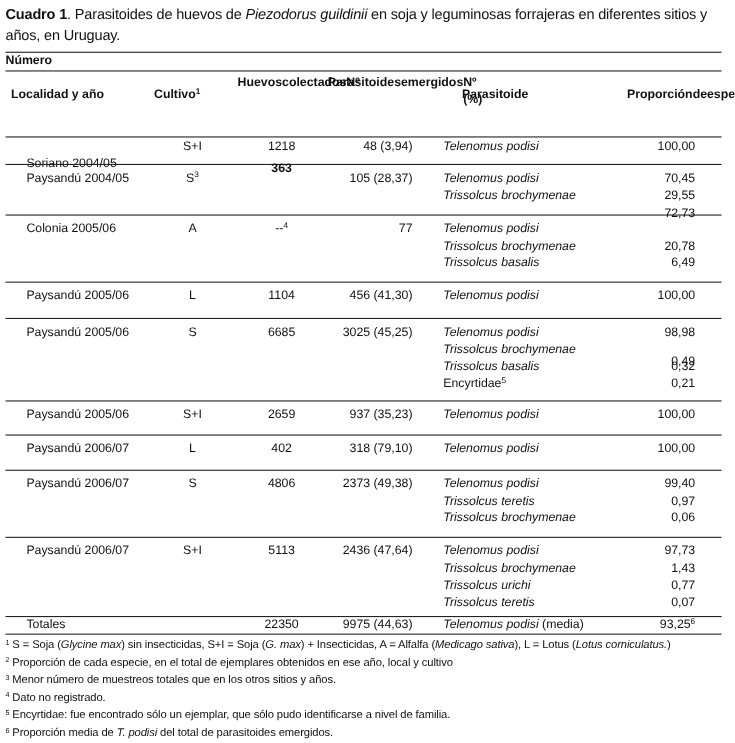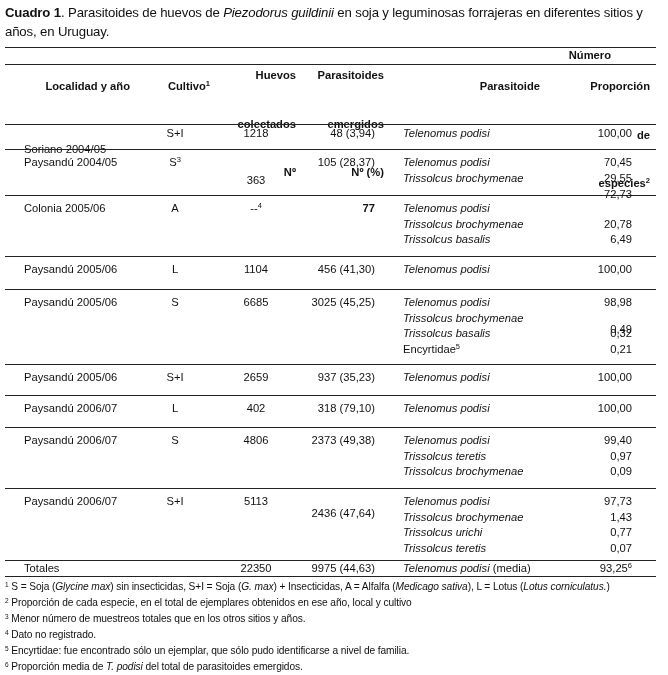--- a/index.html
+++ b/index.html
@@ -10,28 +10,28 @@
   .caption {
     position: absolute; left: 5px; top: 3px; width: 660px;
     font-size: 13.2px; line-height: 19px; letter-spacing: -0.15px;
   }
   .caption b { font-weight: bold; }
   .rule {
     position: absolute; left: 5px; width: 651px; height: 0;
     border-top: 1px solid #222222;
   }
   .cell { position: absolute; font-size: 11.2px; line-height: 15.5px; white-space: nowrap; }
-  .hdr { font-weight: bold; text-align: right; font-size: 11.2px; line-height: 15.5px; position: absolute; }
+  .hdr { font-weight: bold; text-align: left; font-size: 11.2px; line-height: 15.5px; position: absolute; }
   .loc { left: 24px; }
   .cult { left: 150px; width: 50px; text-align: center; }
   .huev { left: 226px; width: 60px; text-align: center; }
   .emer { left: 296px; width: 79px; text-align: right; }
   .para { left: 403px; }
   .prop { left: 560px; width: 72px; text-align: right; }
-  .stack { display: flex; flex-direction: column; gap: 33px; }
+  .stack { display: flex; flex-direction: row; }
   .it { font-style: italic; }
   sup { font-size: 7.5px; line-height: 0; vertical-align: 4px; }
   .foot {
     position: absolute; left: 5px; font-size: 10.2px; line-height: 13px;
     white-space: nowrap; letter-spacing: -0.1px;
   }
   .foot sup { font-size: 6.5px; vertical-align: 3px; }
 </style>
 </head>
 <body>
@@ -70,33 +70,33 @@
       <div class="cell cult" style="top: 126px;"><span>S+I</span></div>
       <div class="cell huev" style="top: 126px;"><span>1218</span></div>
       <div class="cell emer" style="top: 126px;">48 (3,94)</div>
       <div class="cell para" style="top: 126px;"><span class="it">Telenomus podisi</span></div>
       <div class="cell prop" style="top: 126px;">100,00</div>
     </div>
     <div class="rule" style="top: 149px;"></div>
     <div>
       <div class="cell loc" style="top: 155px;">Paysandú 2004/05</div>
       <div class="cell cult" style="top: 155px;"><span>S</span><sup>3</sup></div>
-      <div class="cell huev" style="top: 173px;"><span>363</span></div>
+      <div class="cell huev" style="top: 146px; font-weight: bold;"><span>363</span></div>
       <div class="cell emer" style="top: 155px;">105 (28,37)</div>
       <div class="cell para" style="top: 155px;"><span class="it">Telenomus podisi</span></div>
       <div class="cell prop" style="top: 155px;">70,45</div>
       <div class="cell para" style="top: 170.5px;"><span class="it">Trissolcus brochymenae</span></div>
       <div class="cell prop" style="top: 170.5px;">29,55</div>
     </div>
     <div class="rule" style="top: 195px;"></div>
     <div>
       <div class="cell loc" style="top: 201px;">Colonia 2005/06</div>
       <div class="cell cult" style="top: 201px;"><span>A</span></div>
       <div class="cell huev" style="top: 201px;"><span>--</span><sup>4</sup></div>
-      <div class="cell emer" style="top: 201px; font-weight: bold;">77</div>
+      <div class="cell emer" style="top: 201px;">77</div>
       <div class="cell para" style="top: 201px;"><span class="it">Telenomus podisi</span></div>
       <div class="cell prop" style="top: 187px;">72,73</div>
       <div class="cell para" style="top: 216.5px;"><span class="it">Trissolcus brochymenae</span></div>
       <div class="cell prop" style="top: 216.5px;">20,78</div>
       <div class="cell para" style="top: 232px;"><span class="it">Trissolcus basalis</span></div>
       <div class="cell prop" style="top: 232px;">6,49</div>
     </div>
     <div class="rule" style="top: 256px;"></div>
     <div>
       <div class="cell loc" style="top: 262px;">Paysandú 2005/06</div>
@@ -143,28 +143,28 @@
     <div>
       <div class="cell loc" style="top: 433px;">Paysandú 2006/07</div>
       <div class="cell cult" style="top: 433px;"><span>S</span></div>
       <div class="cell huev" style="top: 433px;"><span>4806</span></div>
       <div class="cell emer" style="top: 433px;">2373 (49,38)</div>
       <div class="cell para" style="top: 433px;"><span class="it">Telenomus podisi</span></div>
       <div class="cell prop" style="top: 433px;">99,40</div>
       <div class="cell para" style="top: 448.5px;"><span class="it">Trissolcus teretis</span></div>
       <div class="cell prop" style="top: 448.5px;">0,97</div>
       <div class="cell para" style="top: 464px;"><span class="it">Trissolcus brochymenae</span></div>
-      <div class="cell prop" style="top: 464px;">0,09</div>
+      <div class="cell prop" style="top: 464px;">0,06</div>
     </div>
     <div class="rule" style="top: 488px;"></div>
     <div>
       <div class="cell loc" style="top: 494px;">Paysandú 2006/07</div>
       <div class="cell cult" style="top: 494px;"><span>S+I</span></div>
       <div class="cell huev" style="top: 494px;"><span>5113</span></div>
-      <div class="cell emer" style="top: 506px;">2436 (47,64)</div>
+      <div class="cell emer" style="top: 494px;">2436 (47,64)</div>
       <div class="cell para" style="top: 494px;"><span class="it">Telenomus podisi</span></div>
       <div class="cell prop" style="top: 494px;">97,73</div>
       <div class="cell para" style="top: 509.5px;"><span class="it">Trissolcus brochymenae</span></div>
       <div class="cell prop" style="top: 509.5px;">1,43</div>
       <div class="cell para" style="top: 525px;"><span class="it">Trissolcus urichi</span></div>
       <div class="cell prop" style="top: 525px;">0,77</div>
       <div class="cell para" style="top: 540.5px;"><span class="it">Trissolcus teretis</span></div>
       <div class="cell prop" style="top: 540.5px;">0,07</div>
     </div>
   </div>

